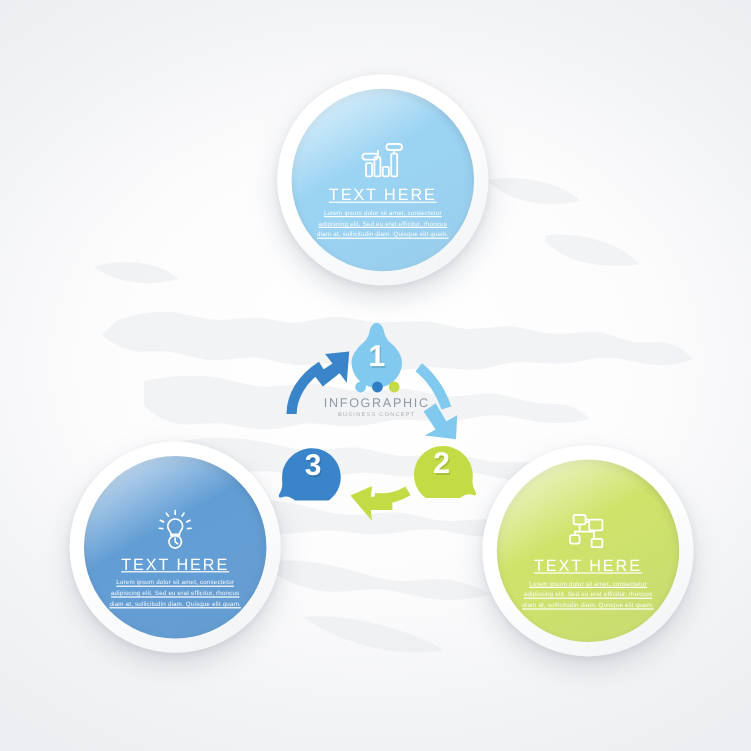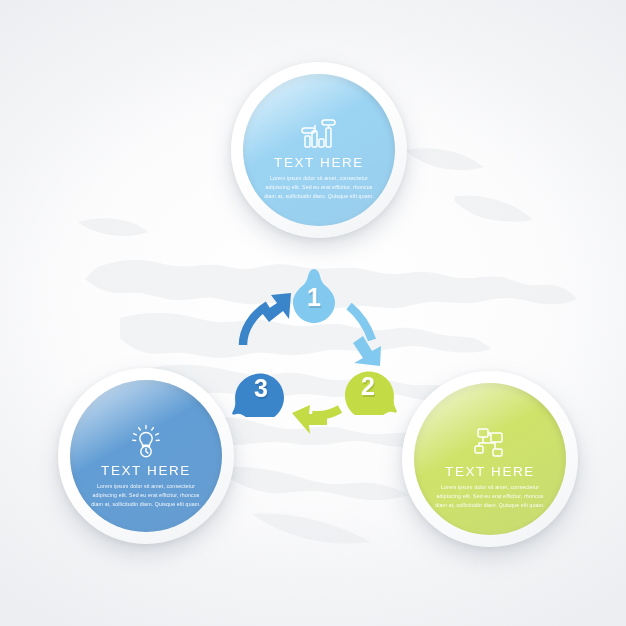--- a/index.html
+++ b/index.html
@@ -54,20 +54,21 @@
     pointer-events: none;
   }
 
   .node-content {
     position: absolute;
     left: 0; right: 0;
     text-align: center;
     color: #ffffff;
     padding: 0 14px;
     box-sizing: border-box;
+    text-decoration: underline;
   }
   .node-icon {
     display: block;
     margin: 0 auto 5px auto;
   }
   .node-title {
     font-size: 13.5px;
     letter-spacing: 1.6px;
     font-weight: 400;
     color: #ffffff;
@@ -262,14 +263,23 @@
     <div class="num">2</div>
   </div>
 
   <div class="badge" id="badge-3">
     <svg width="58" height="58" viewBox="0 0 58 58">
       <path d="M2.5 55.5c-1.6.7-2.9-.8-2-2.3 2.1-3.6 3-6.4 2.7-10.6-.2-2.6-.2-4.6.1-7.2C5.1 23.6 15.7 14.6 28 14.6c13.3 0 24 10.7 24 24s-10.7 24-24 24c-5.3 0-10.2-1.7-14.2-4.6-3.7-2.7-7-4.2-11.3-2.5z" fill="#3a85ca"></path>
     </svg>
     <div class="num">3</div>
   </div>
 
+  <div id="hub">
+    <div class="dots">
+      <span class="dot c1"></span>
+      <span class="dot c2"></span>
+      <span class="dot c3"></span>
+    </div>
+    <div class="hub-title">INFOGRAPHIC</div>
+    <div class="hub-sub">BUSINESS CONCEPT</div>
+  </div>
 
 </div>
 
 </body></html>

